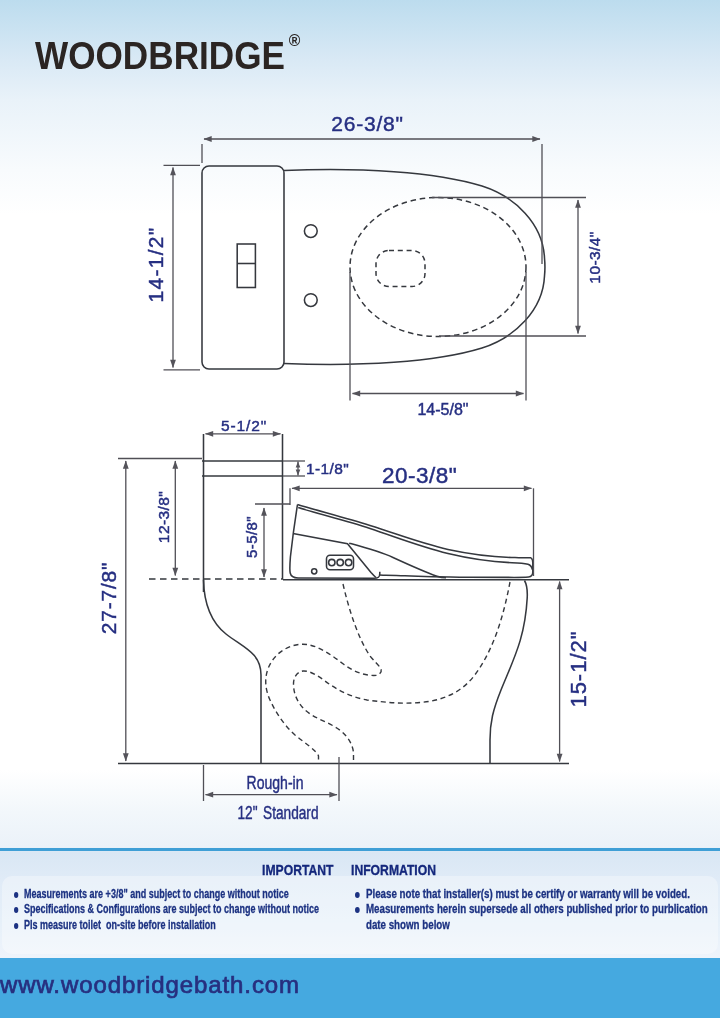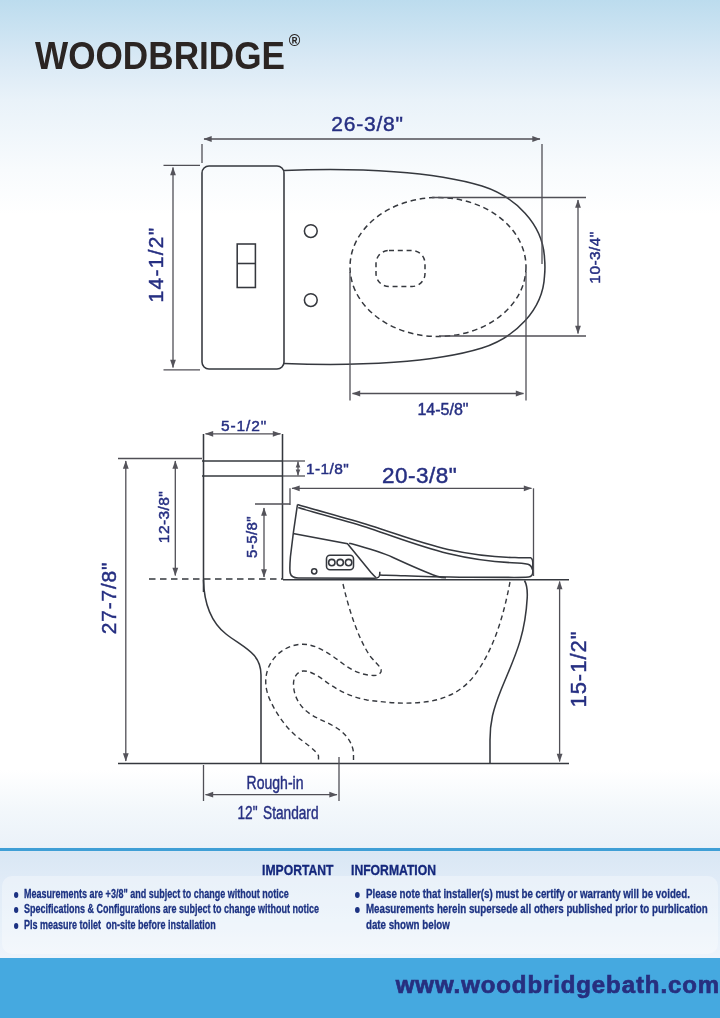--- a/index.html
+++ b/index.html
@@ -14,22 +14,22 @@
 .logo .reg{font-size:17px;position:relative;top:-23px;margin-left:4px;vertical-align:baseline;}
 svg.draw{position:absolute;left:0;top:0;}
 .divider{position:absolute;left:0;top:848px;width:720px;height:3px;background:#3f9fd6;}
 .hdr{position:absolute;font-size:14.5px;font-weight:bold;color:#14277c;-webkit-text-stroke:0.3px #14277c;
  transform:scaleX(0.84);transform-origin:0 50%;white-space:nowrap;}
 .bul{position:absolute;font-size:12.5px;font-weight:bold;color:#1c3282;line-height:15.5px;-webkit-text-stroke:0.3px #1c3282;
  transform:scaleX(0.72);transform-origin:0 0;white-space:nowrap;}
 .bul div{position:relative;padding-left:14px;}
 .bul div i{position:absolute;left:0;top:5px;width:6px;height:6px;border-radius:50%;background:#1c3282;}
 .bar{position:absolute;left:0;top:958px;width:720px;height:60px;background:#45a9e0;}
-.bar span{position:absolute;left:0;top:12.5px;width:720px;text-align:right;
- font-size:24px;font-weight:bold;color:#272f7f;letter-spacing:0.9px;-webkit-text-stroke:0.7px #272f7f;}
+.bar span{position:absolute;left:0;top:12.5px;width:720px;text-align:left;
+ font-size:24px;font-weight:normal;color:#272f7f;letter-spacing:0.9px;-webkit-text-stroke:0.7px #272f7f;}
 </style>
 </head>
 <body>
 <div class="logo">WOODBRIDGE<span class="reg">®</span></div>
 <svg class="draw" width="720" height="848" viewBox="0 0 720 848" fill="none" stroke="#35383e" stroke-width="1.55">
 <defs>
 <marker id="ae" markerWidth="10" markerHeight="8" refX="8.5" refY="4" orient="auto" markerUnits="userSpaceOnUse">
  <path d="M0.8,1.1 L9,4 L0.8,6.9 z" fill="#54535a" stroke="none"></path>
 </marker>
 <marker id="as" markerWidth="10" markerHeight="8" refX="1.5" refY="4" orient="auto" markerUnits="userSpaceOnUse">

